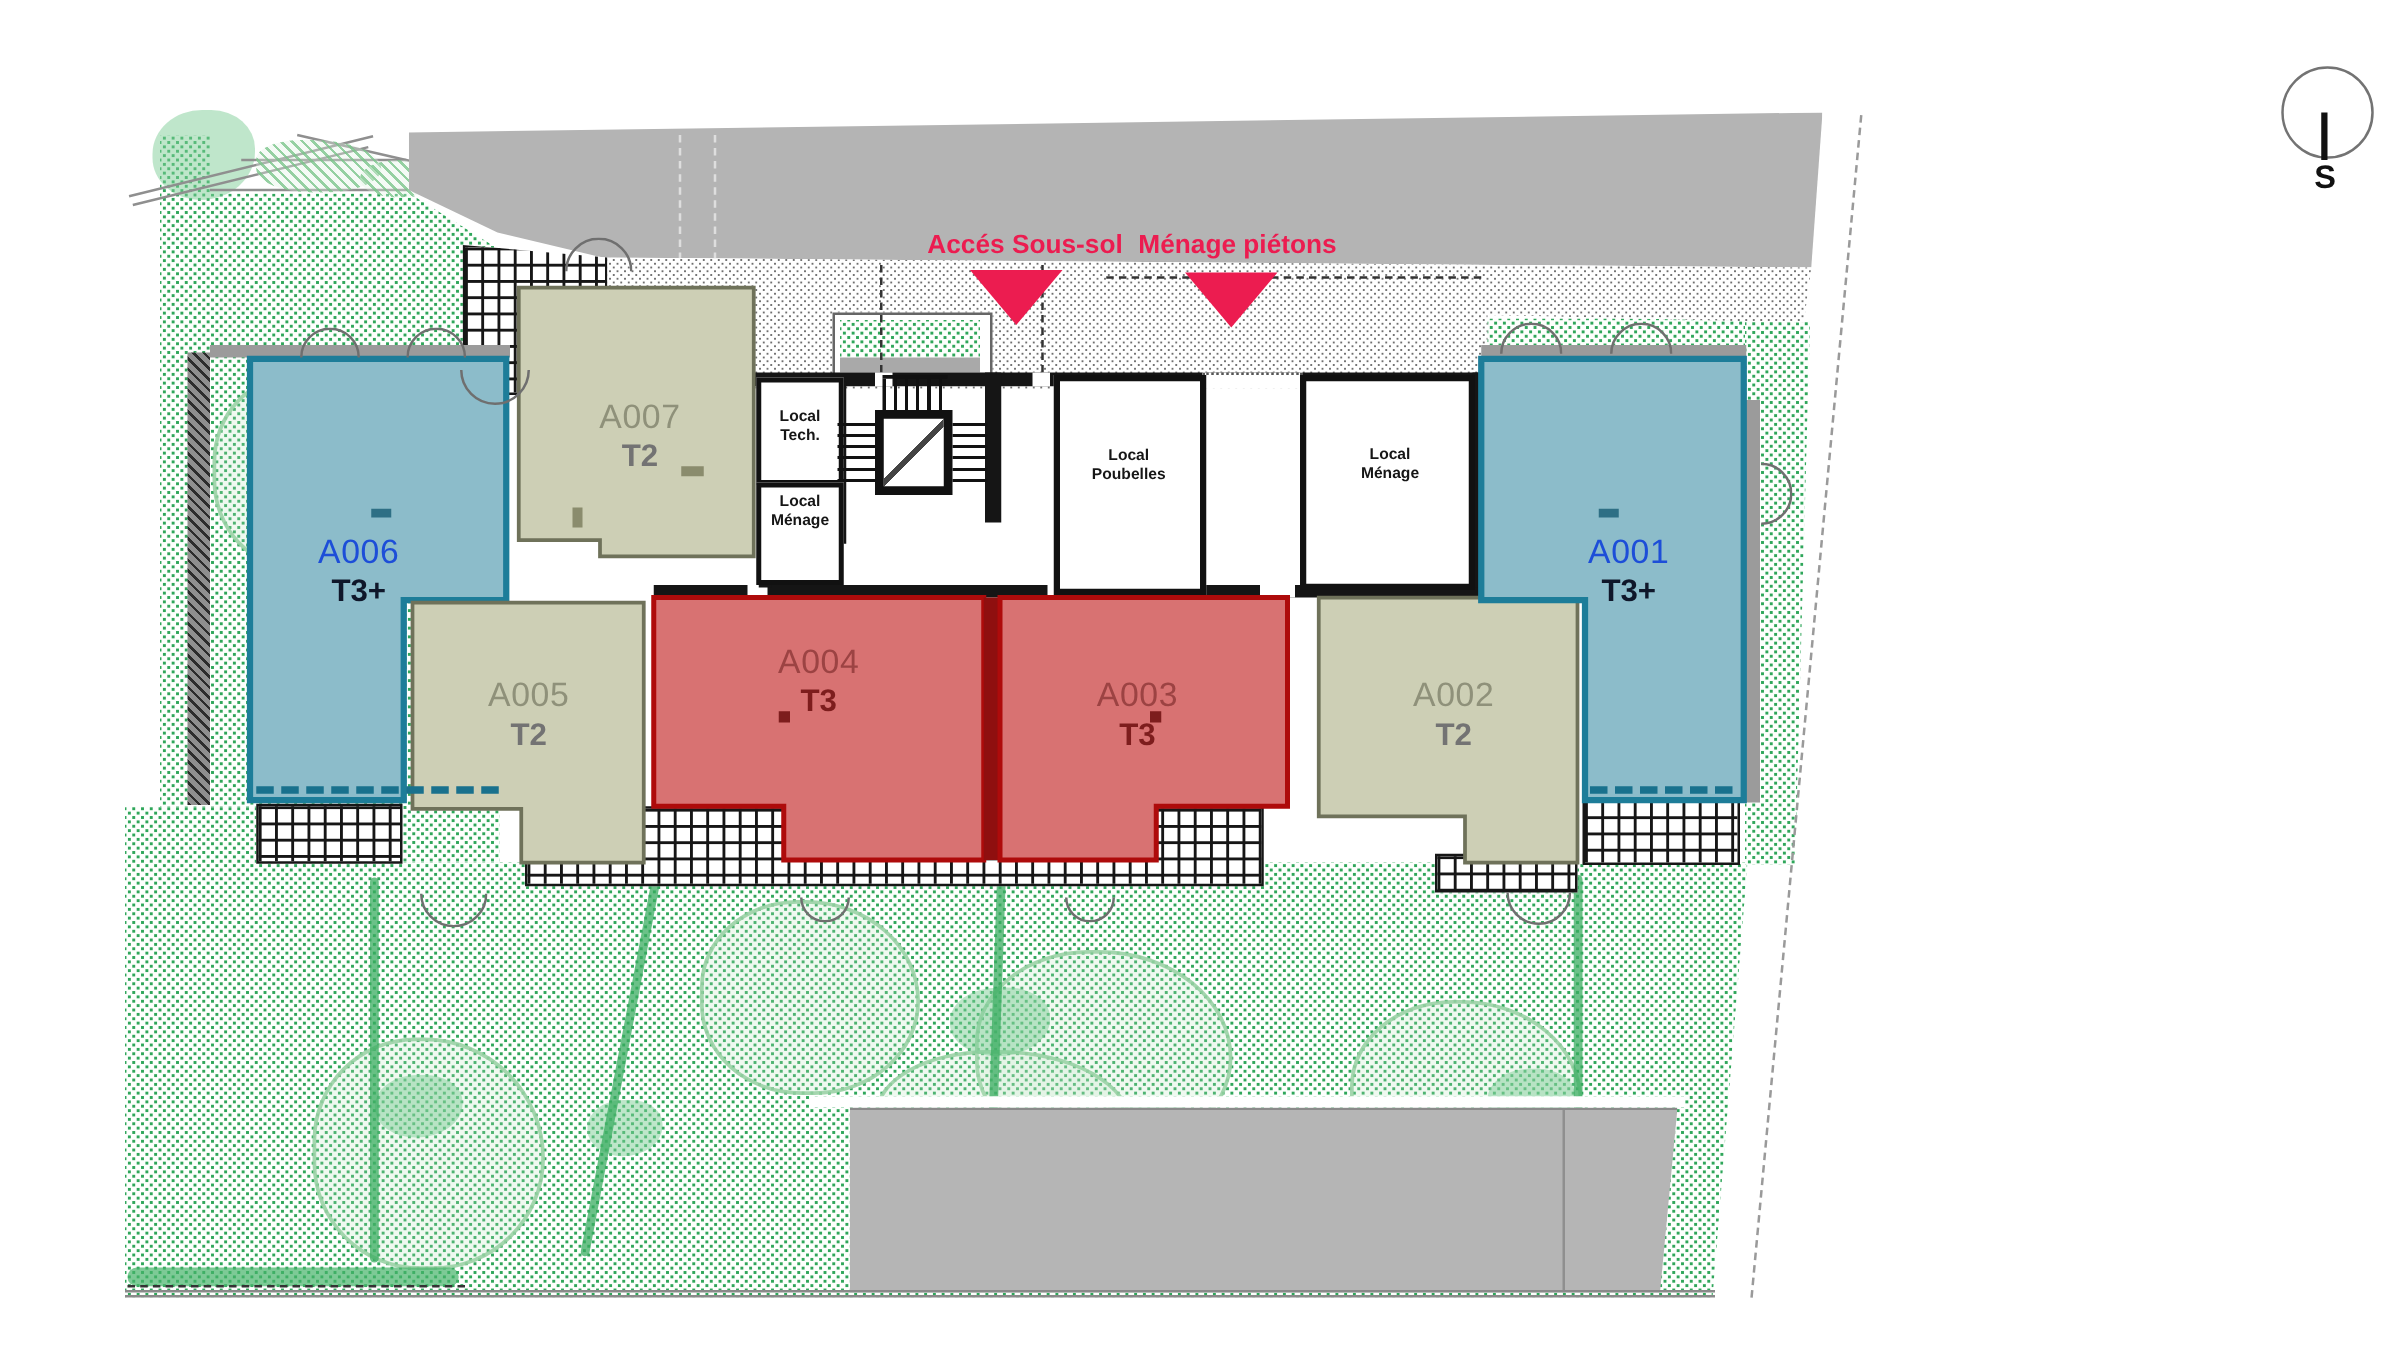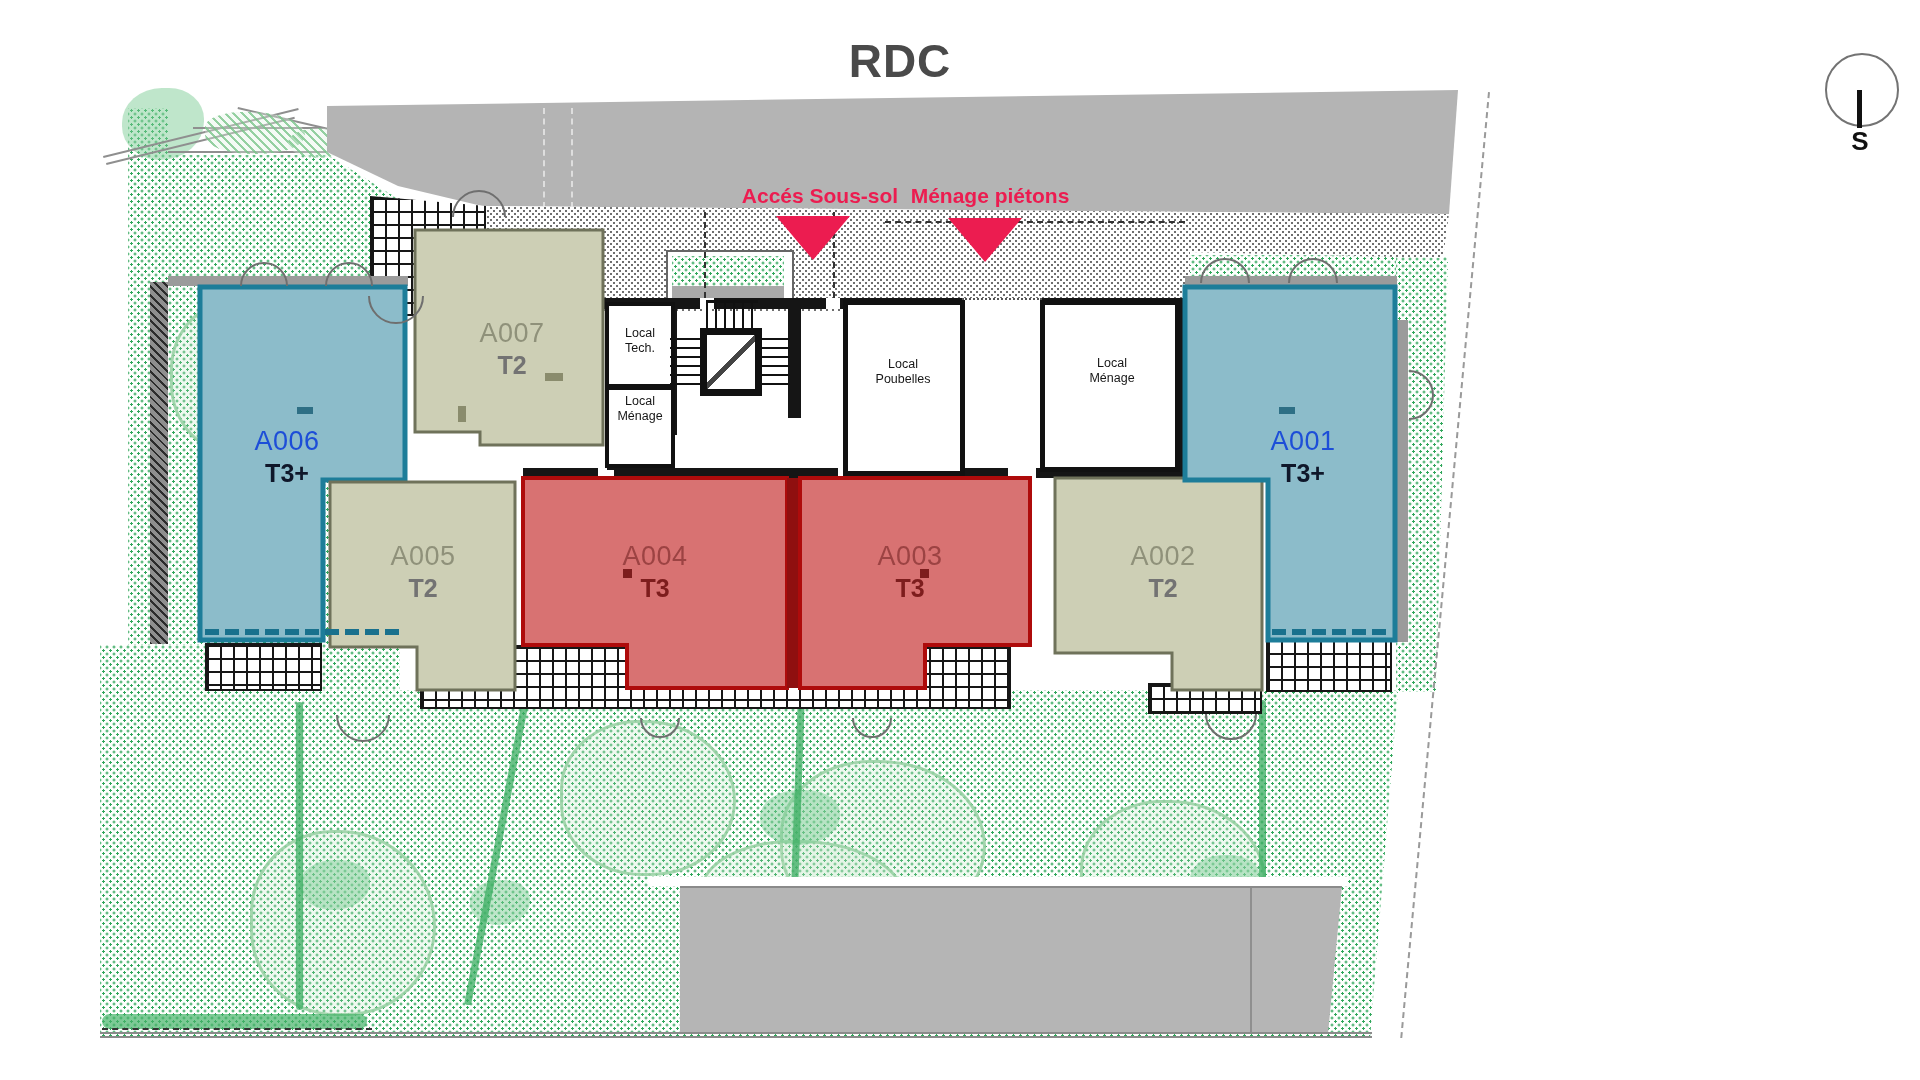--- a/index.html
+++ b/index.html
@@ -39,36 +39,35 @@
   .arc-right{clip-path:inset(0 0 0 50%);}
 
   
   .title{font-size:46px;font-weight:bold;color:#4a4a4a;text-align:center;letter-spacing:1px;}
   .apt-label{width:130px;text-align:center;pointer-events:none;}
   .apt-id{font-size:27px;letter-spacing:.5px;line-height:1;}
   .apt-type{font-size:25px;font-weight:bold;line-height:1;margin-top:6px;}
   .teal .apt-id{color:#1d4ed8}.teal .apt-type{color:#0f172a}
   .olive .apt-id{color:#8f917a}.olive .apt-type{color:#737373}
   .red .apt-id{color:#9c4343}.red .apt-type{color:#7d1d1d}
-  .room-label{font-size:12.5px;font-weight:normal;color:#161616;text-align:center;line-height:1.2;}
+  .room-label{font-size:12.5px;font-weight:bold;color:#161616;text-align:center;line-height:1.2;}
   .access-label{font-size:21px;font-weight:bold;color:#ec1c50;text-align:center;white-space:nowrap;}
   .tri{width:0;height:0;border-left:37px solid transparent;border-right:37px solid transparent;
        border-top:44px solid #ec1c50;}
   .compass-circle{width:70px;height:70px;border:2px solid #737373;border-radius:50%;background:#fff;}
   .compass-label{font-size:26px;font-weight:bold;color:#111;text-align:center;width:40px;}
   .dash-v{border-left:2.5px dashed #333;}
   .dash-h{border-top:2.5px dashed #333;}
   .lane{border-left:2px dashed #dedede;}
 </style>
 </head>
 <body>
 
 <div class="plan">
 
-  <div class="abs title" style="left:600px;top:34px;width:600px;">RDC</div>
 
   <div class="abs compass-circle" style="left:1825px;top:53px;"></div>
   <div class="abs" style="left:1857px;top:90px;width:5px;height:38px;background:#111;"></div>
   <div class="abs compass-label" style="left:1840px;top:126px;">S</div>
 
   <div class="abs stipple-green" style="left:100px;top:100px;width:300px;height:610px;
        clip-path:polygon(28px 8px,68px 8px,68px 55px,228px 55px,300px 100px,300px 610px,28px 610px);"></div>
   <div class="abs stipple-green" style="left:100px;top:640px;width:1300px;height:400px;
        clip-path:polygon(0px 5px,110px 5px,110px 50px,1298px 50px,1270px 398px,0px 398px);"></div>
   <div class="abs stipple-green" style="left:1186px;top:255px;width:212px;height:60px;"></div>
@@ -215,21 +214,21 @@
     <div class="apt-type">T3+</div>
   </div>
   <div class="abs apt-label olive" style="left:1098px;top:543px;">
     <div class="apt-id">A002</div>
     <div class="apt-type">T2</div>
   </div>
   <div class="abs apt-label red" style="left:845px;top:543px;">
     <div class="apt-id">A003</div>
     <div class="apt-type">T3</div>
   </div>
-  <div class="abs apt-label red" style="left:590px;top:543px;">
+  <div class="abs apt-label red" style="left:590px;top:516px;">
     <div class="apt-id">A004</div>
     <div class="apt-type">T3</div>
   </div>
   <div class="abs apt-label olive" style="left:358px;top:543px;">
     <div class="apt-id">A005</div>
     <div class="apt-type">T2</div>
   </div>
   <div class="abs apt-label teal" style="left:222px;top:428px;">
     <div class="apt-id">A006</div>
     <div class="apt-type">T3+</div>

